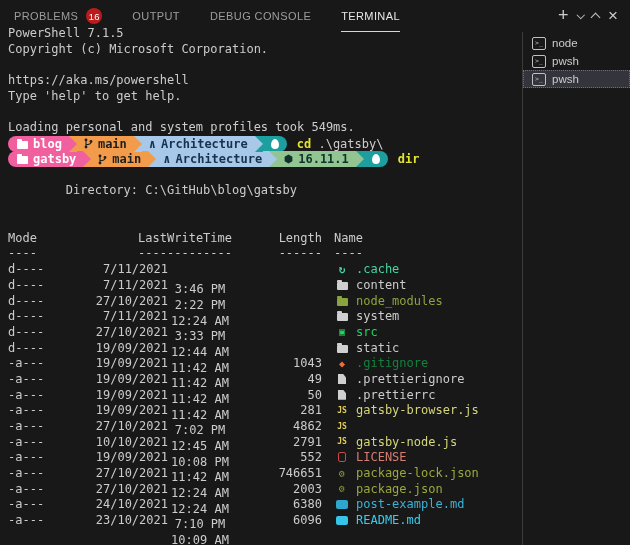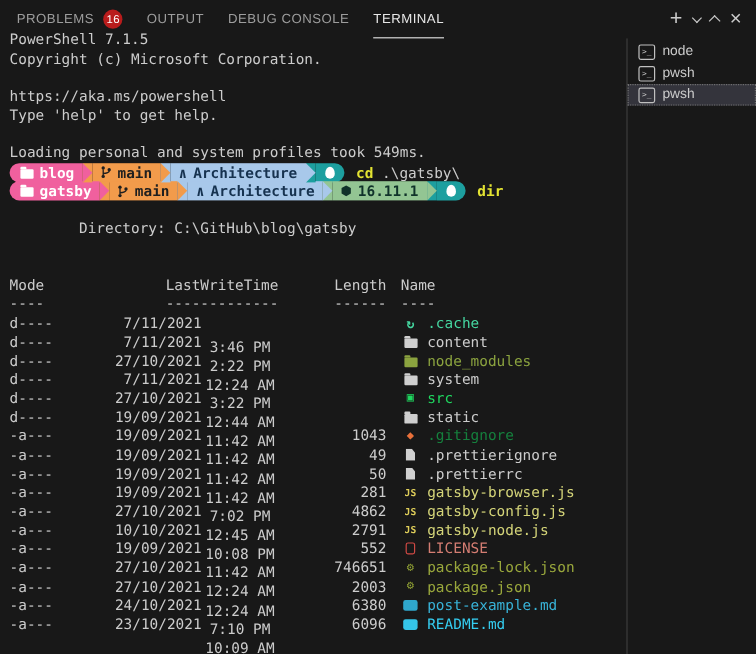--- a/index.html
+++ b/index.html
@@ -1,20 +1,20 @@
 <!DOCTYPE html>
 <html><head>
 <meta charset="utf-8">
 <style>
   html,body{margin:0;padding:0;background:#181818;width:630px;height:545px;overflow:hidden;}
   #panel{position:relative;width:630px;height:545px;background:#181818;font-family:"Liberation Sans",sans-serif;}
 
   
   #header{position:absolute;left:0;top:0;width:630px;height:32px;display:flex;align-items:stretch;justify-content:space-between;}
-  .tabs{display:flex;align-items:stretch;padding-left:14px;gap:20px;}
+  .tabs{display:flex;align-items:stretch;padding-left:14px;gap:30px;}
   .tab{display:flex;align-items:center;gap:8px;font-size:11px;letter-spacing:.4px;color:#9d9d9d;cursor:pointer;
        border-bottom:1px solid transparent;box-sizing:border-box;padding-top:1px;}
   .tab.active{color:#e7e7e7;border-bottom-color:#d7d7d7;}
   .badge{min-width:16px;height:16px;border-radius:9px;background:#b91c1c;color:#fff;font-size:9.5px;
          display:flex;align-items:center;justify-content:center;padding:0 2px;box-sizing:border-box;}
   .actions{display:flex;align-items:center;gap:9px;padding-right:12px;}
   .act{color:#cccccc;display:flex;align-items:center;justify-content:center;cursor:pointer;}
   .act.plus{font-size:18px;font-weight:300;line-height:1;margin-top:-2px;}
   .act.close{font-size:17px;line-height:1;margin-top:-2px;}
   .chev{display:inline-block;width:6px;height:6px;border-right:1.4px solid #c5c5c5;border-bottom:1.4px solid #c5c5c5;}
@@ -124,28 +124,28 @@
             </svg></span><span>16.11.1</span></span><span class="parw" style="background: rgb(29, 159, 159);"><i style="border-left-color: rgb(147, 197, 147);"></i></span><span class="pseg last" style="background: rgb(29, 159, 159); color: rgb(255, 255, 255);"><span class="ic i-egg"></span></span><span class="cmdsp"></span><span class="cmd-b" style="color: rgb(227, 227, 50);">dir</span></div>
       <div class="tl">&nbsp;</div>
       <div class="tl">        Directory: C:\GitHub\blog\gatsby</div>
       <div class="tl">&nbsp;</div>
       <div class="tl">&nbsp;</div>
       <div class="tl row"><span class="c-mode">Mode</span><span class="c-lwt">LastWriteTime</span><span class="c-len">Length</span><span class="c-nameh">Name</span></div>
       <div class="tl row"><span class="c-mode">----</span><span class="c-lwt">-------------</span><span class="c-len">------</span><span class="c-nameh">----</span></div>
       <div class="tl row"><span class="c-mode">d----</span><span class="c-date">7/11/2021</span><span class="c-time">3:46 PM</span><span class="c-len"></span><span class="c-icon"><span class="ic" style="color: rgb(69, 214, 160); font-weight: 700; font-size: 11px;">↻</span></span><span class="c-name" style="color: rgb(69, 214, 160);">.cache</span></div>
       <div class="tl row"><span class="c-mode">d----</span><span class="c-date">7/11/2021</span><span class="c-time">2:22 PM</span><span class="c-len"></span><span class="c-icon"><span class="ic i-folder" style="--c: #cfcfcf;"></span></span><span class="c-name" style="color: rgb(204, 204, 204);">content</span></div>
       <div class="tl row"><span class="c-mode">d----</span><span class="c-date">27/10/2021</span><span class="c-time">12:24 AM</span><span class="c-len"></span><span class="c-icon"><span class="ic i-folder" style="--c: #8ba33f;"></span></span><span class="c-name" style="color: rgb(139, 163, 63);">node_modules</span></div>
-      <div class="tl row"><span class="c-mode">d----</span><span class="c-date">7/11/2021</span><span class="c-time">3:22 PM</span><span class="c-len"></span><span class="c-icon"><span class="ic i-folder" style="--c: #cfcfcf;"></span></span><span class="c-name" style="color: rgb(204, 204, 204);">system</span></div>
+      <div class="tl row"><span class="c-mode">d----</span><span class="c-date">7/11/2021</span><span class="c-time">3:33 PM</span><span class="c-len"></span><span class="c-icon"><span class="ic i-folder" style="--c: #cfcfcf;"></span></span><span class="c-name" style="color: rgb(204, 204, 204);">system</span></div>
       <div class="tl row"><span class="c-mode">d----</span><span class="c-date">27/10/2021</span><span class="c-time">12:44 AM</span><span class="c-len"></span><span class="c-icon"><span class="ic" style="color: rgb(31, 215, 95); font-size: 10px;">▣</span></span><span class="c-name" style="color: rgb(31, 215, 95);">src</span></div>
       <div class="tl row"><span class="c-mode">d----</span><span class="c-date">19/09/2021</span><span class="c-time">11:42 AM</span><span class="c-len"></span><span class="c-icon"><span class="ic i-folder" style="--c: #cfcfcf;"></span></span><span class="c-name" style="color: rgb(204, 204, 204);">static</span></div>
       <div class="tl row"><span class="c-mode">-a---</span><span class="c-date">19/09/2021</span><span class="c-time">11:42 AM</span><span class="c-len">1043</span><span class="c-icon"><span class="ic" style="color: rgb(232, 112, 58); font-size: 10px;">◆</span></span><span class="c-name" style="color: #15803d;">.gitignore</span></div>
       <div class="tl row"><span class="c-mode">-a---</span><span class="c-date">19/09/2021</span><span class="c-time">11:42 AM</span><span class="c-len">49</span><span class="c-icon"><span class="ic i-file" style="--c: #d0d0d0;"></span></span><span class="c-name" style="color: rgb(204, 204, 204);">.prettierignore</span></div>
       <div class="tl row"><span class="c-mode">-a---</span><span class="c-date">19/09/2021</span><span class="c-time">11:42 AM</span><span class="c-len">50</span><span class="c-icon"><span class="ic i-file" style="--c: #d0d0d0;"></span></span><span class="c-name" style="color: rgb(204, 204, 204);">.prettierrc</span></div>
       <div class="tl row"><span class="c-mode">-a---</span><span class="c-date">19/09/2021</span><span class="c-time">7:02 PM</span><span class="c-len">281</span><span class="c-icon"><span class="ic i-js" style="color: rgb(224, 207, 90);">JS</span></span><span class="c-name" style="color: rgb(213, 213, 121);">gatsby-browser.js</span></div>
-      <div class="tl row"><span class="c-mode">-a---</span><span class="c-date">27/10/2021</span><span class="c-time">12:45 AM</span><span class="c-len">4862</span><span class="c-icon"><span class="ic i-js" style="color: rgb(224, 207, 90);">JS</span></span><span class="c-name" style="color: rgb(213, 213, 121);">gatsby-config.js</span></div>
+      <div class="tl row"><span class="c-mode">-a---</span><span class="c-date">27/10/2021</span><span class="c-time">12:45 AM</span><span class="c-len">4862</span><span class="c-icon"><span class="ic i-js" style="color: rgb(224, 207, 90);">JS</span></span></div>
       <div class="tl row"><span class="c-mode">-a---</span><span class="c-date">10/10/2021</span><span class="c-time">10:08 PM</span><span class="c-len">2791</span><span class="c-icon"><span class="ic i-js" style="color: rgb(224, 207, 90);">JS</span></span><span class="c-name" style="color: rgb(213, 213, 121);">gatsby-node.js</span></div>
       <div class="tl row"><span class="c-mode">-a---</span><span class="c-date">19/09/2021</span><span class="c-time">11:42 AM</span><span class="c-len">552</span><span class="c-icon"><span class="ic i-lic" style="--c: #cf4944;"></span></span><span class="c-name" style="color: rgb(212, 125, 114);">LICENSE</span></div>
       <div class="tl row"><span class="c-mode">-a---</span><span class="c-date">27/10/2021</span><span class="c-time">12:24 AM</span><span class="c-len">746651</span><span class="c-icon"><span class="ic" style="color: rgb(143, 159, 52); font-size: 10px;">⚙</span></span><span class="c-name" style="color: rgb(154, 168, 60);">package-lock.json</span></div>
       <div class="tl row"><span class="c-mode">-a---</span><span class="c-date">27/10/2021</span><span class="c-time">12:24 AM</span><span class="c-len">2003</span><span class="c-icon"><span class="ic" style="color: rgb(143, 159, 52); font-size: 10px;">⚙</span></span><span class="c-name" style="color: rgb(154, 168, 60);">package.json</span></div>
       <div class="tl row"><span class="c-mode">-a---</span><span class="c-date">24/10/2021</span><span class="c-time">7:10 PM</span><span class="c-len">6380</span><span class="c-icon"><span class="ic i-md" style="background: rgb(47, 167, 204);"></span></span><span class="c-name" style="color: rgb(56, 179, 216);">post-example.md</span></div>
       <div class="tl row"><span class="c-mode">-a---</span><span class="c-date">23/10/2021</span><span class="c-time">10:09 AM</span><span class="c-len">6096</span><span class="c-icon"><span class="ic i-md" style="background: rgb(53, 197, 232);"></span></span><span class="c-name" style="color: rgb(53, 205, 240);">README.md</span></div>
     </div>
 
   <div id="divider"></div>
 

